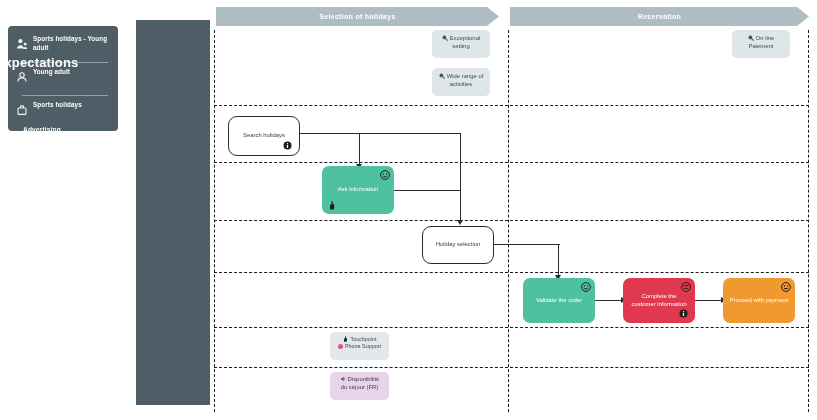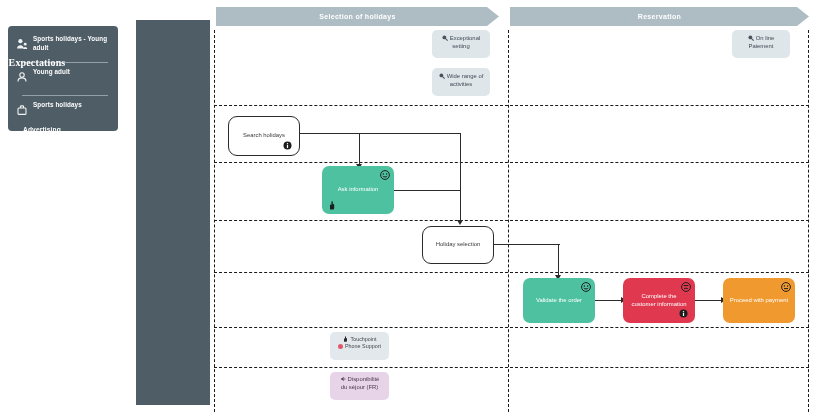--- a/index.html
+++ b/index.html
@@ -22,21 +22,21 @@
   .persona-sep{height:1px;background:#93a0a7;margin:5px 2px 5px 6px;}
 
   
   .lanecol{position:absolute;left:136px;top:20px;width:74px;height:385px;background:#4e5d66;}
   .lanelabel{
     position:absolute;left:0;width:74px;color:#ffffff;text-align:center;
     font-size:6.6px;font-weight:bold;letter-spacing:.15px;line-height:8px;
     display:flex;align-items:center;justify-content:center;gap:3px;padding:0 4px;
     box-sizing:border-box;
   }
-  .lanelabel.big{font-size:10px;font-family:Liberation Serif, serif;}
+  .lanelabel.big{font-size:13px;}
   .lanelabel .ic{flex:0 0 7px;width:7px;height:9px;}
   .lanelabel .tx{display:inline-block;}
 
   
   .phase{
     position:absolute;top:7px;height:19px;background:#aebcc4;
     color:#ffffff;font-size:7px;font-weight:bold;letter-spacing:.3px;
     display:flex;align-items:center;justify-content:center;
     clip-path:polygon(0 0, calc(100% - 12px) 0, 100% 50%, calc(100% - 12px) 100%, 0 100%);
   }

